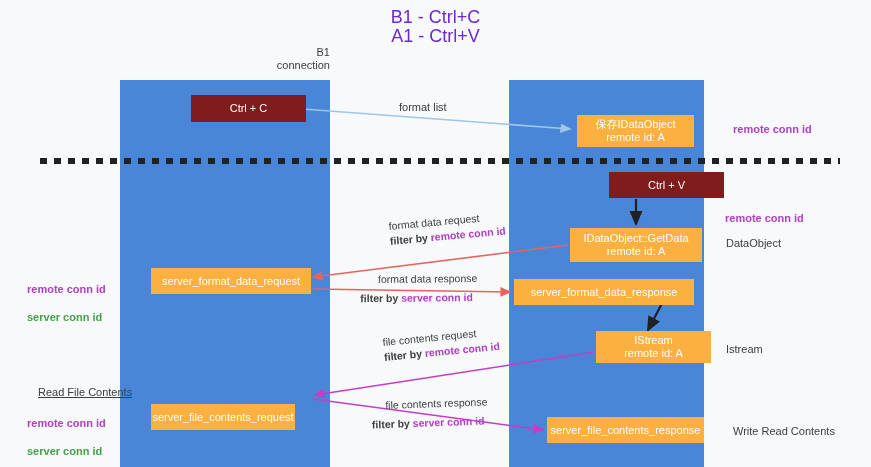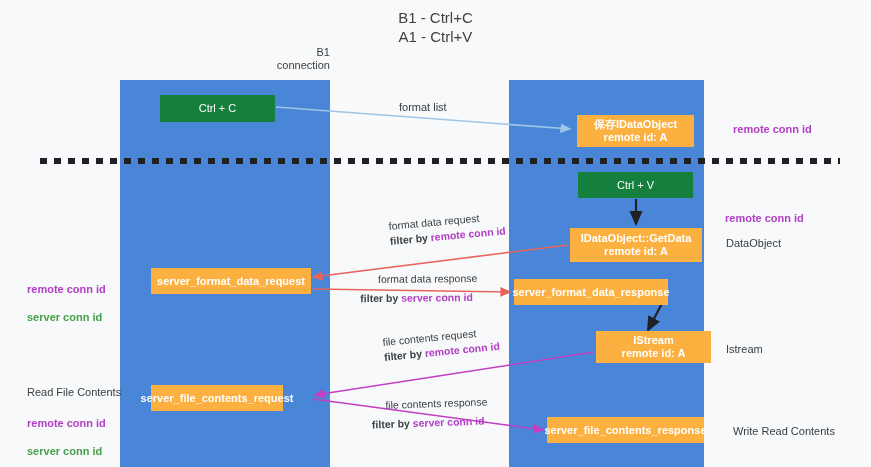--- a/index.html
+++ b/index.html
@@ -12,62 +12,62 @@
   #stage{position:relative;width:871px;height:467px;}
 
   
   .lane{position:absolute;background:#4a86d8;}
   #lane-b1{left:120px;top:80px;width:210px;height:387px;}
   #lane-a1{left:509px;top:80px;width:195px;height:387px;}
 
   
   .title{
     position:absolute;left:0;right:0;top:8px;
-    text-align:center;font-size:15px;color:#404040;line-height:19px;
+    text-align:center;font-size:18px;color:#6d28d9;line-height:19px;
     white-space:pre-line;
   }
   .lane-head{
     position:absolute;text-align:center;font-size:11px;color:#3c4043;
     line-height:13px;white-space:pre-line;
   }
   #head-b1{left:120px;top:46px;width:210px;text-align:right;}
   #head-a1{left:509px;top:46px;width:195px;}
 
   
   .node{
     position:absolute;display:flex;align-items:center;justify-content:center;
     text-align:center;color:#ffffff;font-size:11px;line-height:13px;
     box-sizing:border-box;white-space:pre-line;padding:2px 4px;
   }
-  .node.green{background:#15803d;}
+  .node.green{background:#7f1d1d;margin-left:31px;}
   .node.orange{background:#fbb košarka;}
-  .node.orange{background:#fbb040;font-weight:bold;}
+  .node.orange{background:#fbb040;}
 
   #n-ctrlc{left:160px;top:95px;width:115px;height:27px;}
   #n-save {left:577px;top:115px;width:117px;height:32px;}
   #n-ctrlv{left:578px;top:172px;width:115px;height:26px;}
   #n-getdata{left:570px;top:228px;width:132px;height:34px;}
   #n-req  {left:151px;top:268px;width:160px;height:26px;}
-  #n-resp {left:514px;top:279px;width:154px;height:26px;}
+  #n-resp {left:514px;top:279px;width:180px;height:26px;}
   #n-stream{left:596px;top:331px;width:115px;height:32px;}
-  #n-freq {left:151px;top:385px;width:132px;height:26px;}
+  #n-freq {left:151px;top:404px;width:144px;height:26px;}
   #n-fresp{left:547px;top:417px;width:157px;height:26px;}
 
   
   .anno{position:absolute;font-size:11px;color:#3c4043;line-height:14px;white-space:pre-line;}
   .anno.bold{font-weight:bold;}
   .purple{color:#b23ec4;}
   .green-t{color:#46a04a;}
 
   #a-remote1{left:733px;top:122px;font-weight:bold;color:#b23ec4;}
   #a-remote2{left:725px;top:211px;font-weight:bold;color:#b23ec4;}
   #a-dataobject{left:726px;top:236px;}
   #a-istream{left:726px;top:342px;}
   #a-write{left:733px;top:424px;}
-  #a-read{left:27px;top:385px;}
+  #a-read{left:38px;top:385px;text-decoration:underline;}
   #a-left-ids1{left:27px;top:268px;font-weight:bold;}
   #a-left-ids2{left:27px;top:402px;font-weight:bold;}
   #a-formatlist{left:399px;top:100px;}
 
   
   .rot{position:absolute;font-size:10.5px;line-height:15px;color:#3c4043;}
   .rot .l2{font-weight:bold;}
   #a-fdreq{left:388px;top:219px;transform:rotate(-5.2deg);transform-origin:left top;}
   #a-fdresp{left:378px;top:272px;transform:rotate(-0.6deg);transform-origin:left top;}
   #a-fcreq{left:382px;top:335px;transform:rotate(-5.5deg);transform-origin:left top;}

